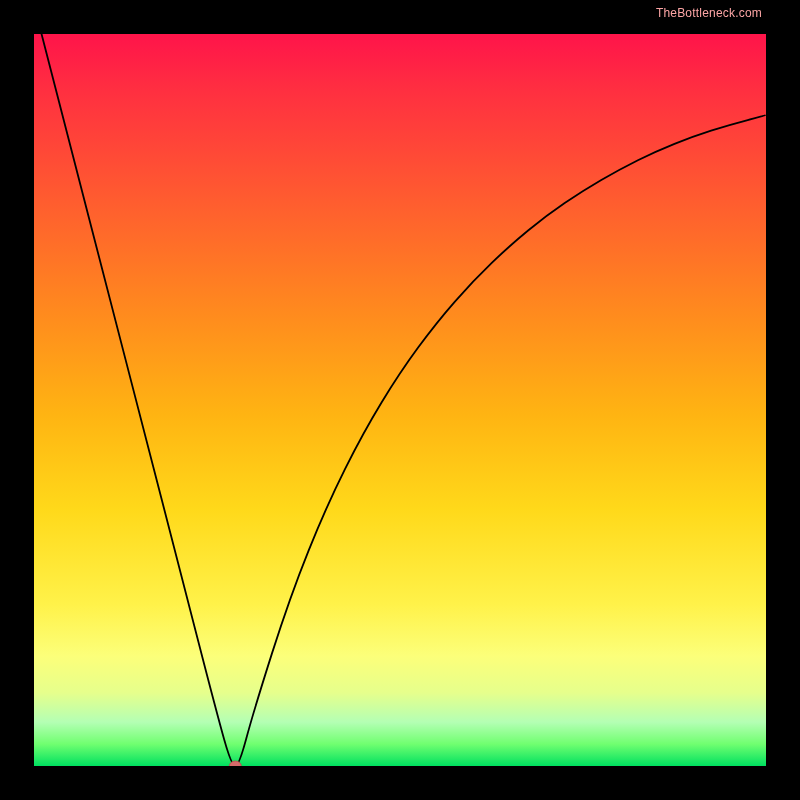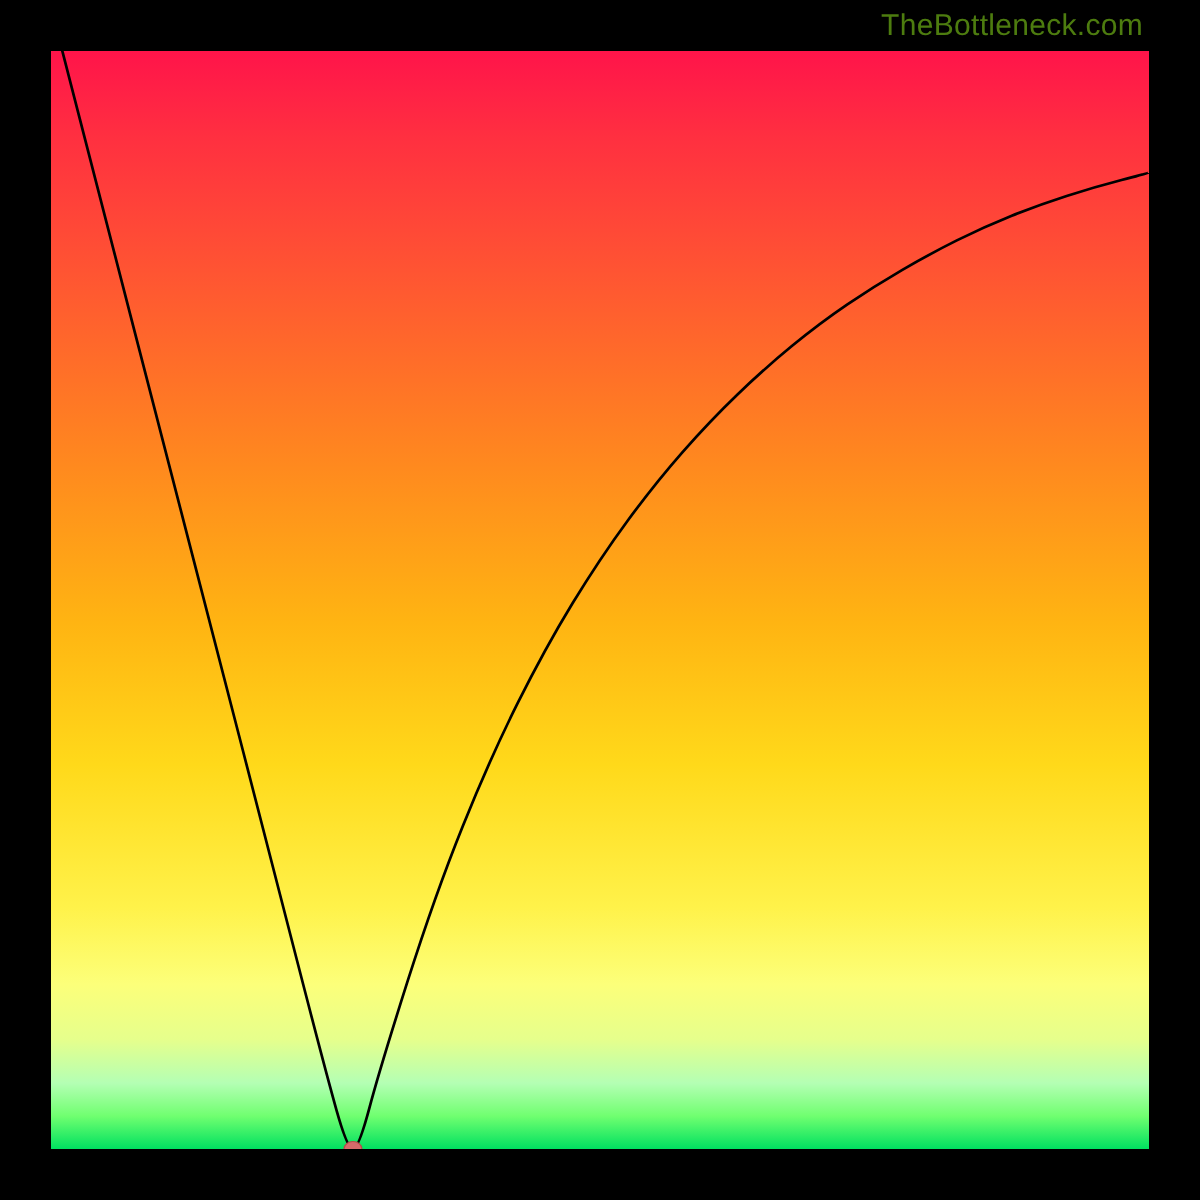--- a/index.html
+++ b/index.html
@@ -36,22 +36,22 @@
       #e6ff8c 90%,
       #b4ffb4 94%,
       #70ff70 97%,
       #00e060 100%
     );
   }
   .attribution {
     position: absolute;
     top: 6px;
     right: 38px;
-    color: #4d7c0f;
-    font-size: 20px;
+    color: #fca5a5;
+    font-size: 12px;
     font-weight: 400;
     letter-spacing: 0.2px;
   }
   svg.curve {
     position: absolute;
     left: 0;
     top: 0;
     width: 732px;
     height: 732px;
     display: block;

